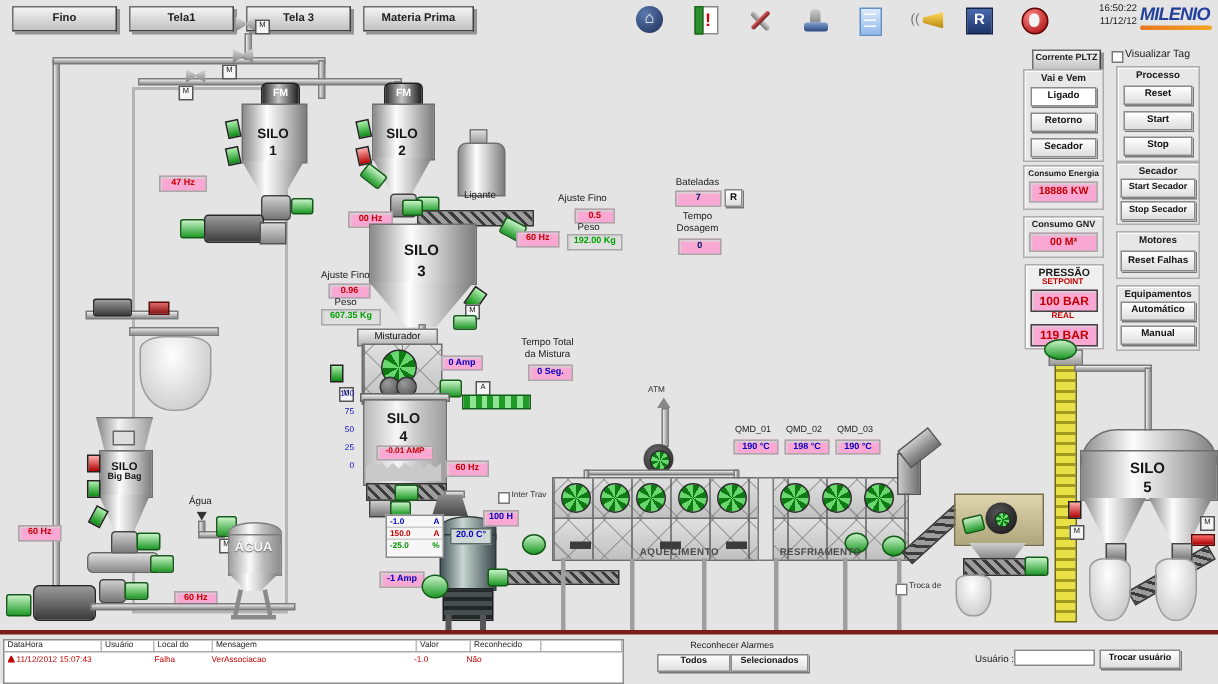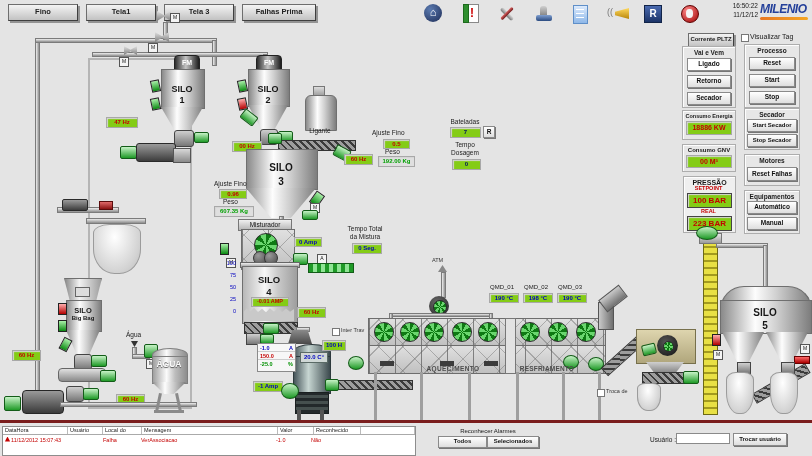--- a/index.html
+++ b/index.html
@@ -9,21 +9,21 @@
   
   .btn3{position:absolute;background:linear-gradient(#f4f4f4,#c2c2c2);border:1px solid #6e6e6e;
         border-right-color:#3f3f3f;border-bottom-color:#3f3f3f;box-shadow:2px 2px 0 rgba(80,80,80,.55);
         font-size:7.5px;font-weight:bold;color:#222;text-align:center;cursor:pointer;}
   .pbtn{position:absolute;background:linear-gradient(#ffffff,#dedede);border:1px solid #8a8a8a;
         box-shadow:1px 1px 0 #777;font-size:6.5px;font-weight:bold;color:#111;text-align:center;cursor:pointer;}
   
   .grp{position:absolute;border:1px solid #adadad;box-shadow:inset 1px 1px 0 #fdfdfd;background:#e7e7e7;}
   .gtitle{position:absolute;top:2px;left:0;right:0;text-align:center;font-size:6.5px;font-weight:bold;color:#1a1a1a;}
   
-  .disp{position:absolute;background:#84cc16;border:1px solid #a8a8a8;box-shadow:inset 1px 1px 1px #d5d5d5;
+  .disp{position:absolute;background:#f9a8d4;border:1px solid #a8a8a8;box-shadow:inset 1px 1px 1px #d5d5d5;
         font-size:6px;font-weight:bold;color:#c40000;text-align:center;line-height:1.4;}
   .disp.blue{color:#0000c0}.disp.navy{color:#00145e}
   .disp.lcd{background:#dfdfdf;color:#00a000;}
   
   .silo{position:absolute;background:linear-gradient(90deg,#8a8a8a,#fdfdfd 38%,#cfcfcf 62%,#7d7d7d);border:1px solid #6f6f6f;}
   .cone{position:absolute;background:linear-gradient(90deg,#8a8a8a,#fdfdfd 38%,#cfcfcf 62%,#7d7d7d);
         clip-path:polygon(0 0,100% 0,64% 100%,36% 100%);}
   .lblc{position:absolute;width:100%;text-align:center;font-weight:bold;color:#161616;}
   .fm{position:absolute;background:linear-gradient(90deg,#2d2d2d,#c4c4c4 45%,#1d1d1d);color:#fff;
       font-size:7px;font-weight:bold;text-align:center;border:1px solid #222;border-radius:4px 4px 0 0;line-height:13px;}
@@ -56,21 +56,21 @@
   .alrow>div{padding-left:2px;overflow:hidden;white-space:nowrap;}
 </style>
 </head>
 <body>
 
 <div id="screen">
 
   <div class="btn3" style="left:8px;top:4px;width:68px;height:15px;line-height:14px">Fino</div>
   <div class="btn3" style="left:86px;top:4px;width:68px;height:15px;line-height:14px">Tela1</div>
   <div class="btn3" style="left:164px;top:4px;width:68px;height:15px;line-height:14px">Tela 3</div>
-  <div class="btn3" style="left:242px;top:4px;width:72px;height:15px;line-height:14px">Falhas Prima</div>
+  <div class="btn3" style="left:242px;top:4px;width:72px;height:15px;line-height:14px">Materia Prima</div>
 
   <div class="ico" style="left:424px">
     <div class="ab" style="width:18px;height:18px;border-radius:50%;background:radial-gradient(circle at 35% 30%,#5a7ab0,#1d2c55);color:#fff;font-size:11px;text-align:center;line-height:17px">⌂</div>
   </div>
   <div class="ico" style="left:461px">
     <div class="ab" style="left:2px;width:14px;height:17px;background:#fff;border:1px solid #888"></div>
     <div class="ab" style="left:2px;width:4px;height:17px;background:#2f8f2f;border:1px solid #1d6b1d"></div>
     <div class="ab" style="left:9px;top:2px;color:#c00;font-weight:bold;font-size:12px">!</div>
   </div>
   <div class="ico" style="left:497px">
@@ -144,21 +144,21 @@
     <div class="gtitle">Motores</div>
   </div>
   <div class="pbtn" style="left:747px;top:167px;width:48px;height:12px;line-height:11px">Reset Falhas</div>
 
   <div class="grp" style="left:683px;top:176px;width:51px;height:55px;background:#efefef">
     <div class="gtitle" style="font-size:7px">PRESSÃO</div>
   </div>
   <div class="t" style="left:683px;top:186px;width:51px;text-align:center;font-size:5.5px;font-weight:bold;color:#c40000">SETPOINT</div>
   <div class="disp" style="left:687px;top:193px;width:43px;height:13px;font-size:8px;line-height:13px;border:1px solid #444">100 BAR</div>
   <div class="t" style="left:683px;top:209px;width:51px;text-align:center;font-size:5.5px;font-weight:bold;color:#c40000">REAL</div>
-  <div class="disp" style="left:687px;top:216px;width:43px;height:13px;font-size:8px;line-height:13px;border:1px solid #444">223 BAR</div>
+  <div class="disp" style="left:687px;top:216px;width:43px;height:13px;font-size:8px;line-height:13px;border:1px solid #444">119 BAR</div>
 
   <div class="grp" style="left:744px;top:190px;width:54px;height:42px">
     <div class="gtitle">Equipamentos</div>
   </div>
   <div class="pbtn" style="left:747px;top:201px;width:48px;height:11px;line-height:10px">Automático</div>
   <div class="pbtn" style="left:747px;top:217px;width:48px;height:11px;line-height:10px">Manual</div>
 
   <div class="ab" style="left:88px;top:58px;width:100px;height:347px;border:2px solid #b5b5b5"></div>
   <div class="pipev" style="left:35px;top:40px;height:350px"></div>
   <div class="pipe" style="left:35px;top:38px;width:180px"></div>

